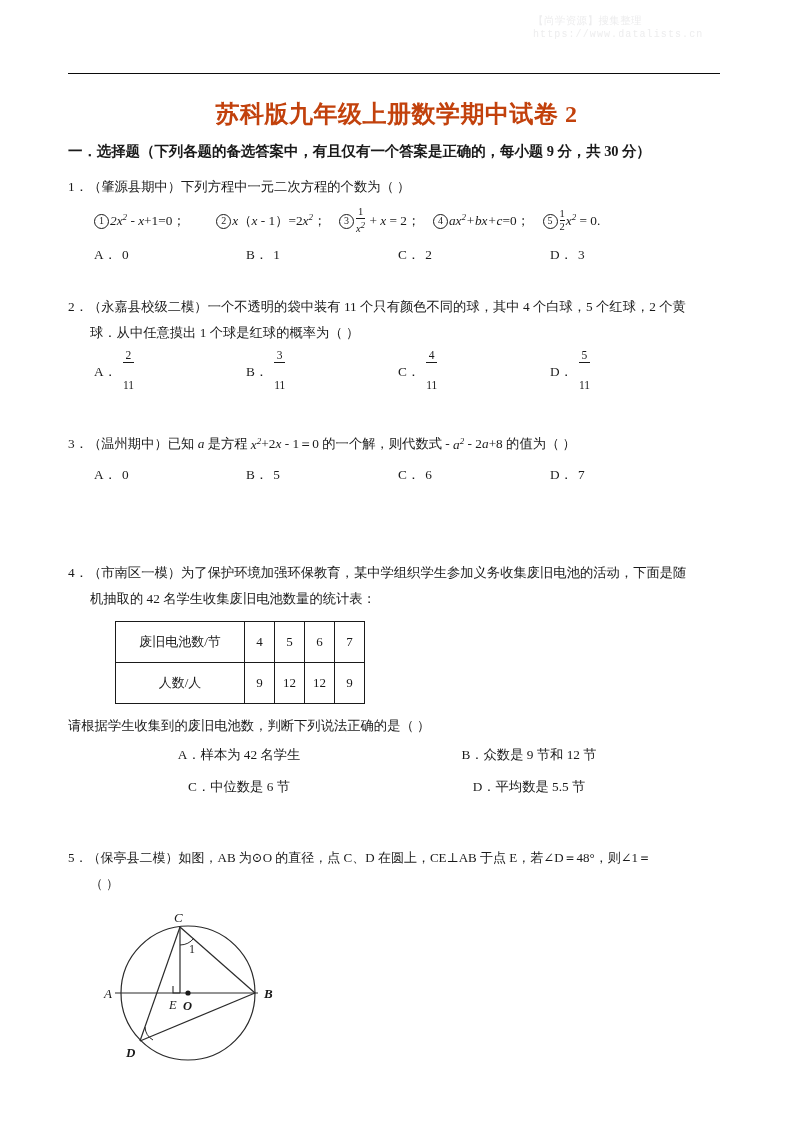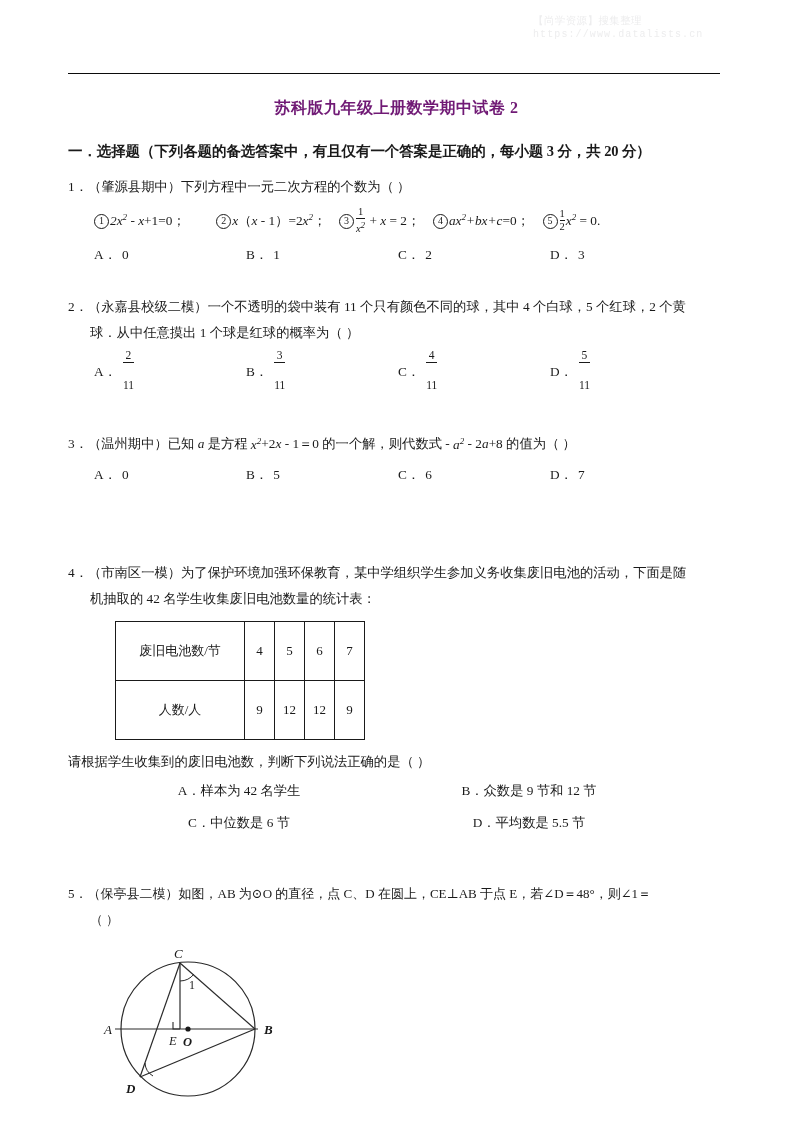--- a/index.html
+++ b/index.html
@@ -51,23 +51,23 @@
     border-top: 1.6px solid #0b0b0b;
   }
 
   
   .doc-title {
     position: absolute;
     top: 98px;
     left: 0;
     width: 793px;
     text-align: center;
-    font-size: 16px;
+    font-size: 24px;
     font-weight: bold;
-    color: #701a75;
+    color: #c2410c;
     letter-spacing: 0.5px;
     font-family: "Liberation Serif", "DejaVu Serif", serif;
   }
 
   
   .content {
     position: absolute;
     left: 68px;
     top: 140px;
     width: 660px;
@@ -158,21 +158,21 @@
     font-size: 13px;
   }
   .stat-table td {
     border: 1px solid #1a1a1a;
     text-align: center;
     padding: 3px 0;
     height: 22px;
   }
   .stat-table td.head {
     width: 114px;
-    padding: 18px 7px;
+    padding: 9px 7px;
   }
   .stat-table td.val { width: 29px; }
 
   
   .figure-wrap {
     position: relative;
     margin-top: 14px;
     margin-left: 20px;
     width: 300px;
     height: 175px;
@@ -188,21 +188,21 @@
     <div>【尚学资源】搜集整理</div>
     <div class="wm-url">https://www.datalists.cn</div>
   </div>
 
   <div class="top-rule"></div>
 
   <div class="doc-title">苏科版九年级上册数学期中试卷 2</div>
 
   <div class="content">
 
-    <div class="section-head">一．选择题（下列各题的备选答案中，有且仅有一个答案是正确的，每小题 3 分，共 20 分）</div>
+    <div class="section-head">一．选择题（下列各题的备选答案中，有且仅有一个答案是正确的，每小题 9 分，共 30 分）</div>
 
     <div class="q">
       <div class="q-stem">
         <span class="num">1．</span><span>（肇源县期中）</span><span>下列方程中一元二次方程的个数为（      ）</span>
       </div>
 
       <div class="q-stem" style="padding-left:26px; line-height:34px;">
         <span><span class="circled">1</span><span class="math">2x<sup>2</sup> - x</span>+1=0；</span>
         <span style="display:inline-block;width:24px"></span>
         <span><span class="circled">2</span><span class="math">x</span>（<span class="math">x</span> - 1）=2<span class="math">x<sup>2</sup></span>；</span>

